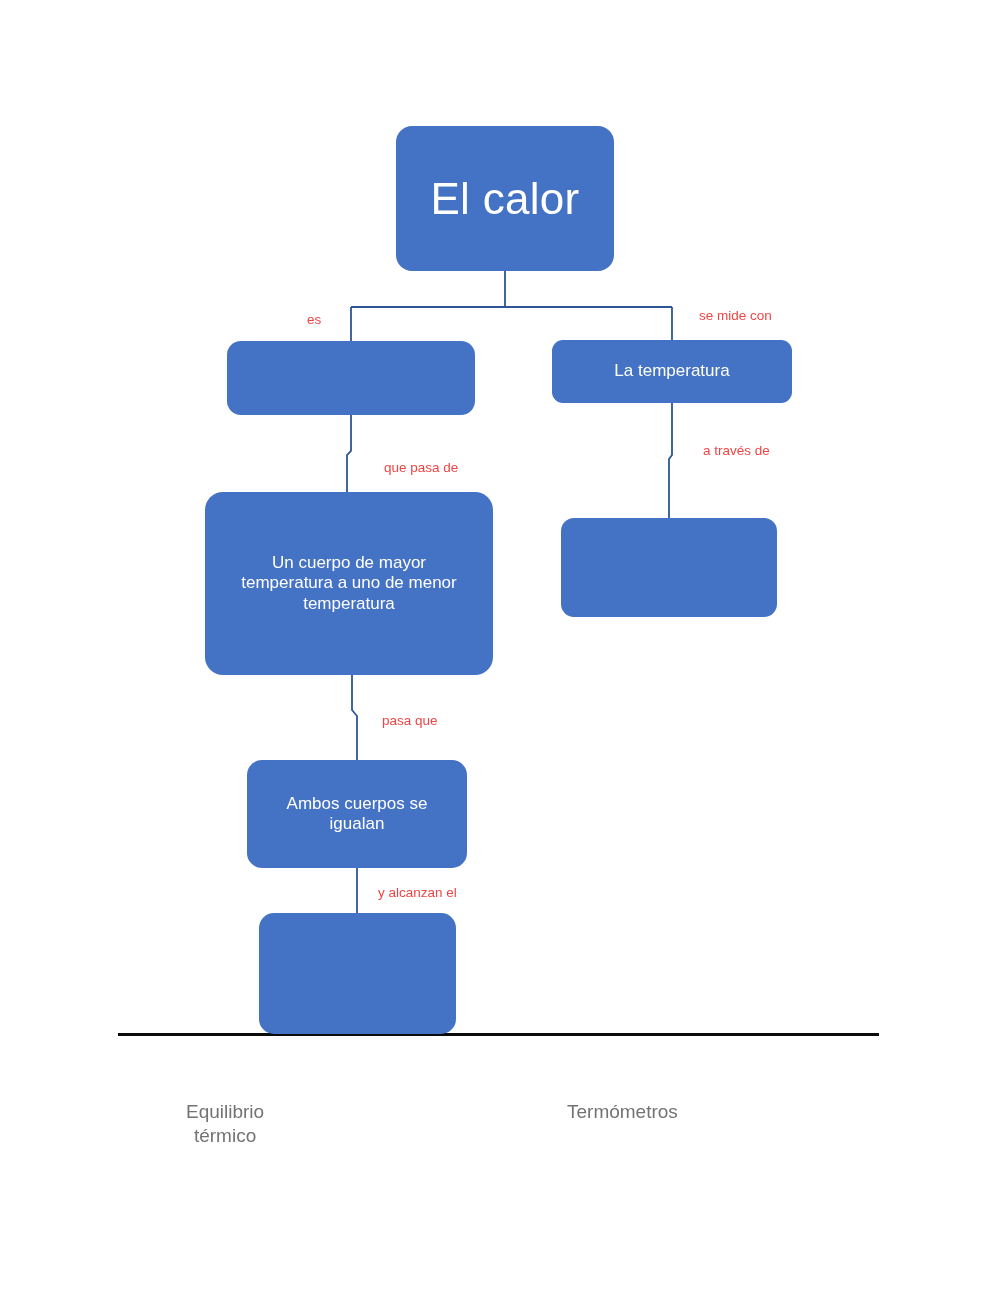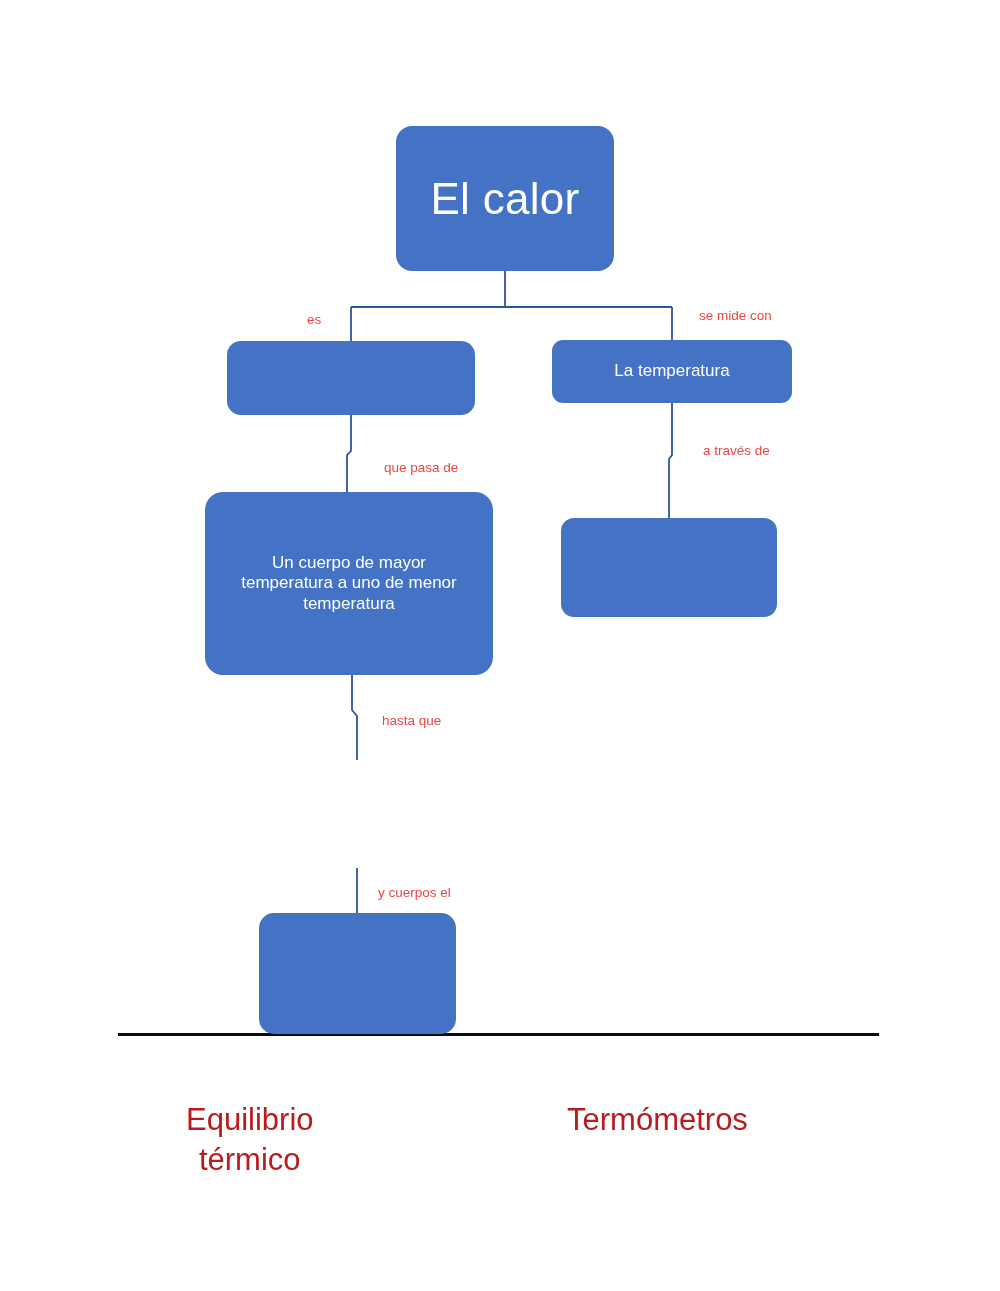--- a/index.html
+++ b/index.html
@@ -148,22 +148,22 @@
     top: 1033px;
     width: 762px;
     height: 0;
     border-top: 3px solid #0b0b0b;
     z-index: 2;
   }
 
   
   .word-bank-item {
     position: absolute;
-    font-size: 31px;
-    color: #b91c1c;
+    font-size: 19px;
+    color: #737373;
     line-height: 1.28;
     text-align: center;
     white-space: pre-line;
     z-index: 2;
   }
   #word-equilibrio-termico { left: 186px; top: 1100px; }
   #word-energia-interna    { left: 388px; top: 1100px; }
   #word-termometros        { left: 567px; top: 1100px; text-align: right; }
 </style>
 </head>
@@ -207,36 +207,40 @@
   </div>
 
   <div class="node" id="node-temperatura">
     <span class="node-text">La temperatura</span>
   </div>
 
   <div class="node" id="node-termometros">
     <span class="node-text"></span>
   </div>
 
+  <div class="node" id="node-ambos">
+    <span class="node-text">Ambos cuerpos se
+igualan</span>
+  </div>
 
   <div class="node" id="node-equilibrio">
     <span class="node-text"></span>
   </div>
 
   <span class="edge-label" id="label-es">es</span>
 
   <span class="edge-label" id="label-se-mide-con">se mide con</span>
 
   <span class="edge-label" id="label-que-pasa-de">que pasa de</span>
 
   <span class="edge-label" id="label-a-traves-de">a través de</span>
 
-  <span class="edge-label" id="label-hasta-que">hasta que</span>
-
-  <span class="edge-label" id="label-y-alcanzan-el">y cuerpos el</span>
+  <span class="edge-label" id="label-hasta-que">pasa que</span>
+
+  <span class="edge-label" id="label-y-alcanzan-el">y alcanzan el</span>
 
   <div id="divider"></div>
 
   <div class="word-bank-item" id="word-equilibrio-termico">Equilibrio
 térmico</div>
 
 
   <div class="word-bank-item" id="word-termometros">Termómetros</div>
 
 </div>

